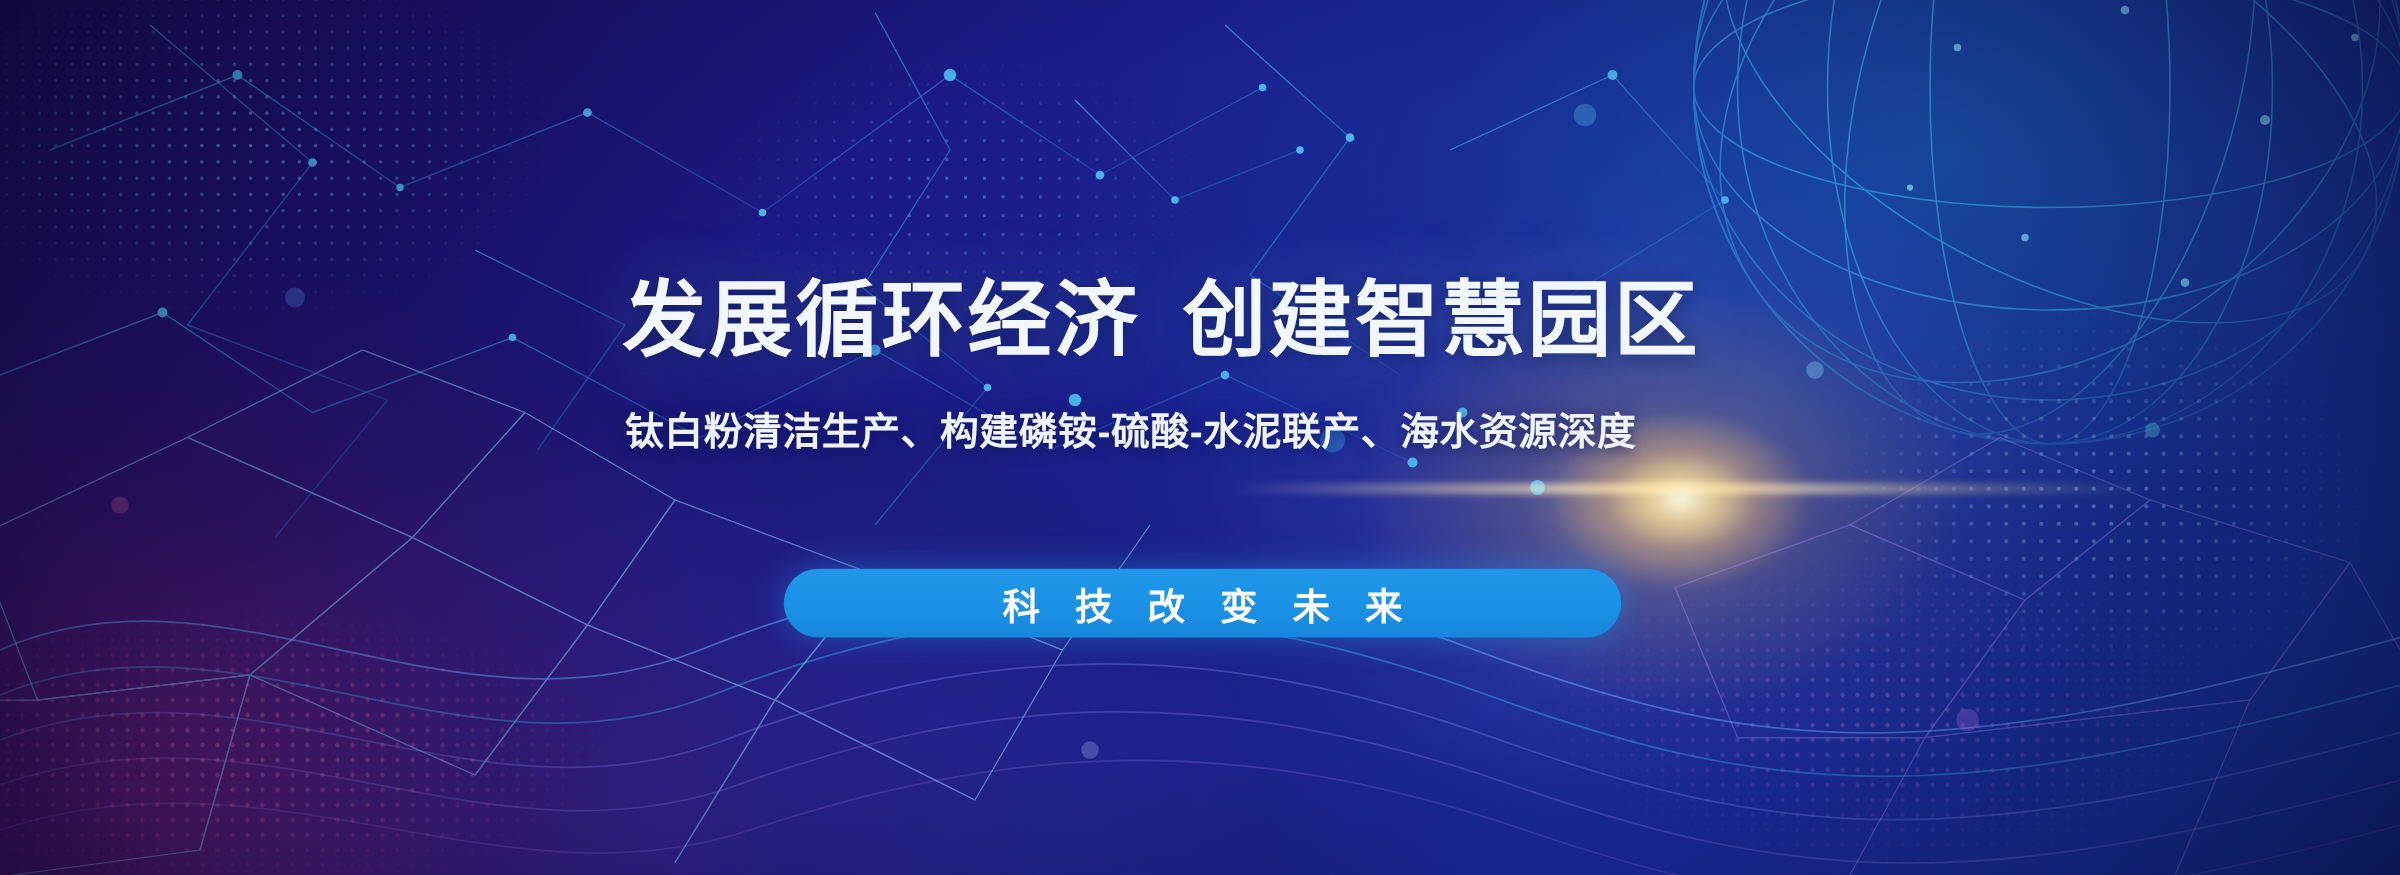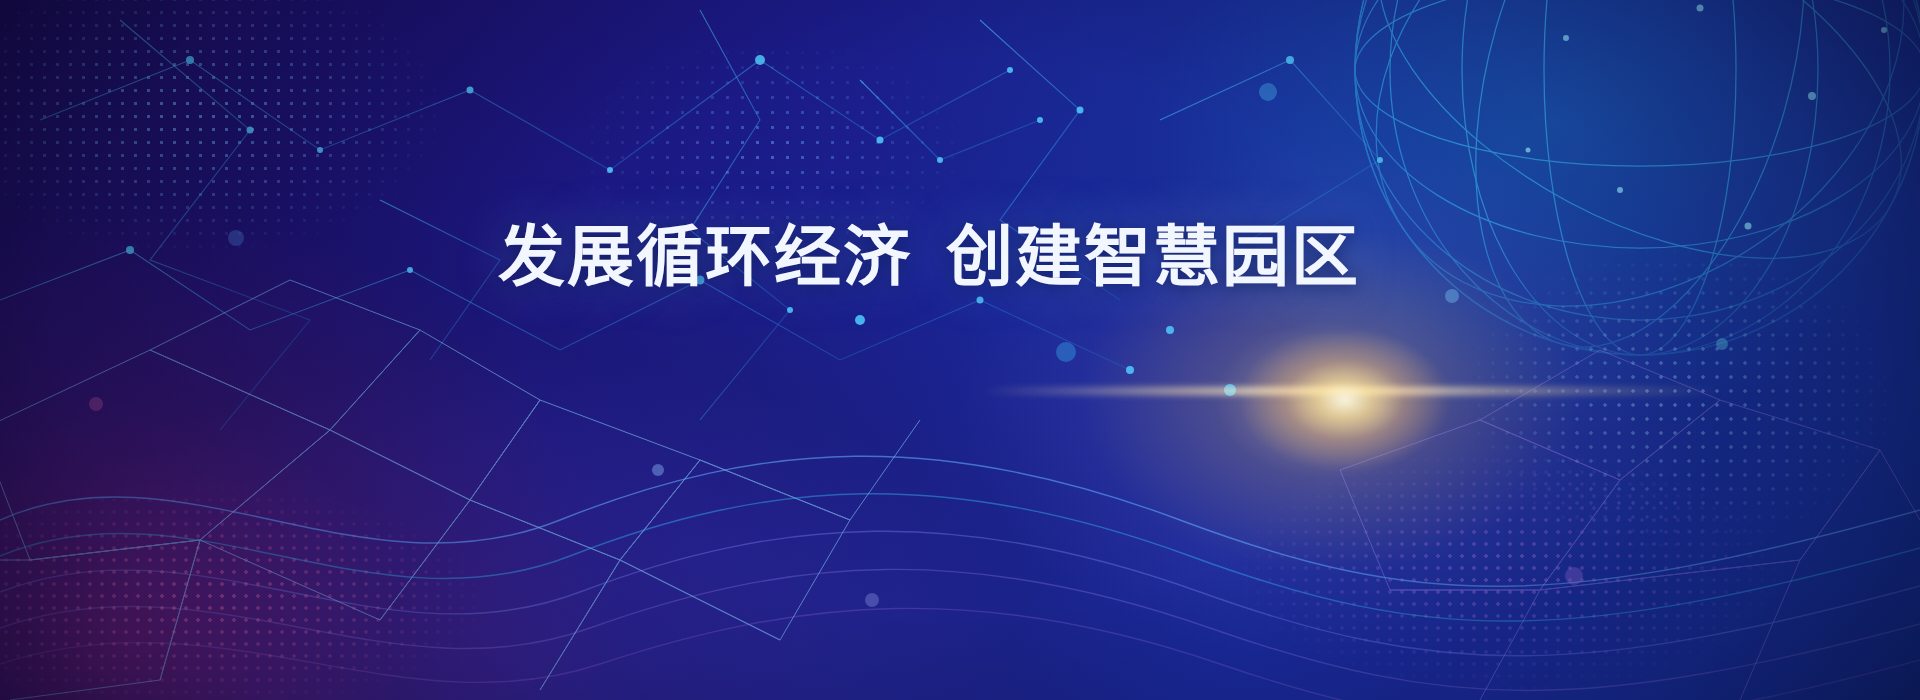--- a/index.html
+++ b/index.html
@@ -271,17 +271,21 @@
 
   <div class="layer vignette"></div>
 
   <div class="content">
 
     <h1 class="headline">
       <span>发展循环经济</span><span class="gap"></span><span>创建智慧园区</span>
     </h1>
 
     <div class="subtitle">
+      <div>钛白粉清洁生产、构建磷铵-硫酸-水泥联产、海水资源深度</div>
     </div>
 
+    <button class="cta" type="button">
+      <span class="cta-label">科技改变未来</span>
+    </button>
 
   </div>
 </div>
 
 </body></html>

